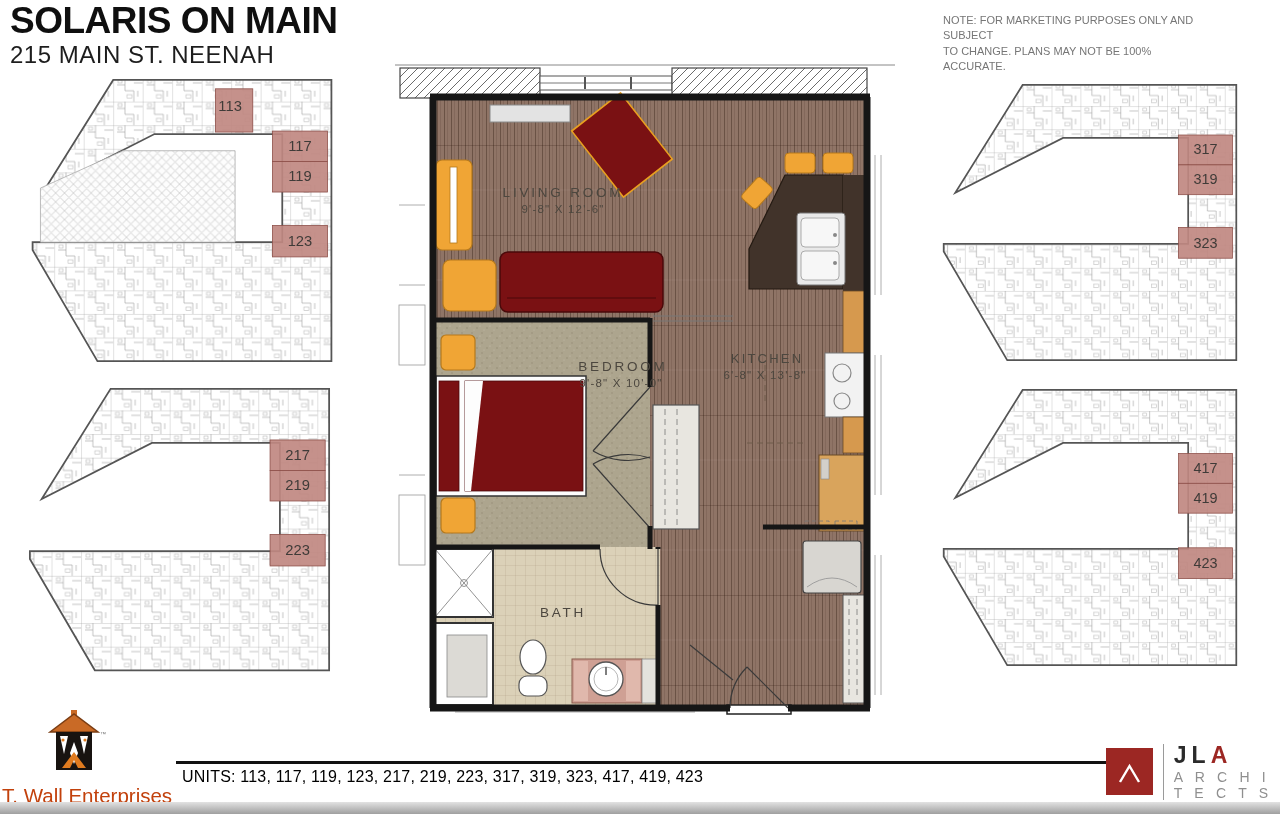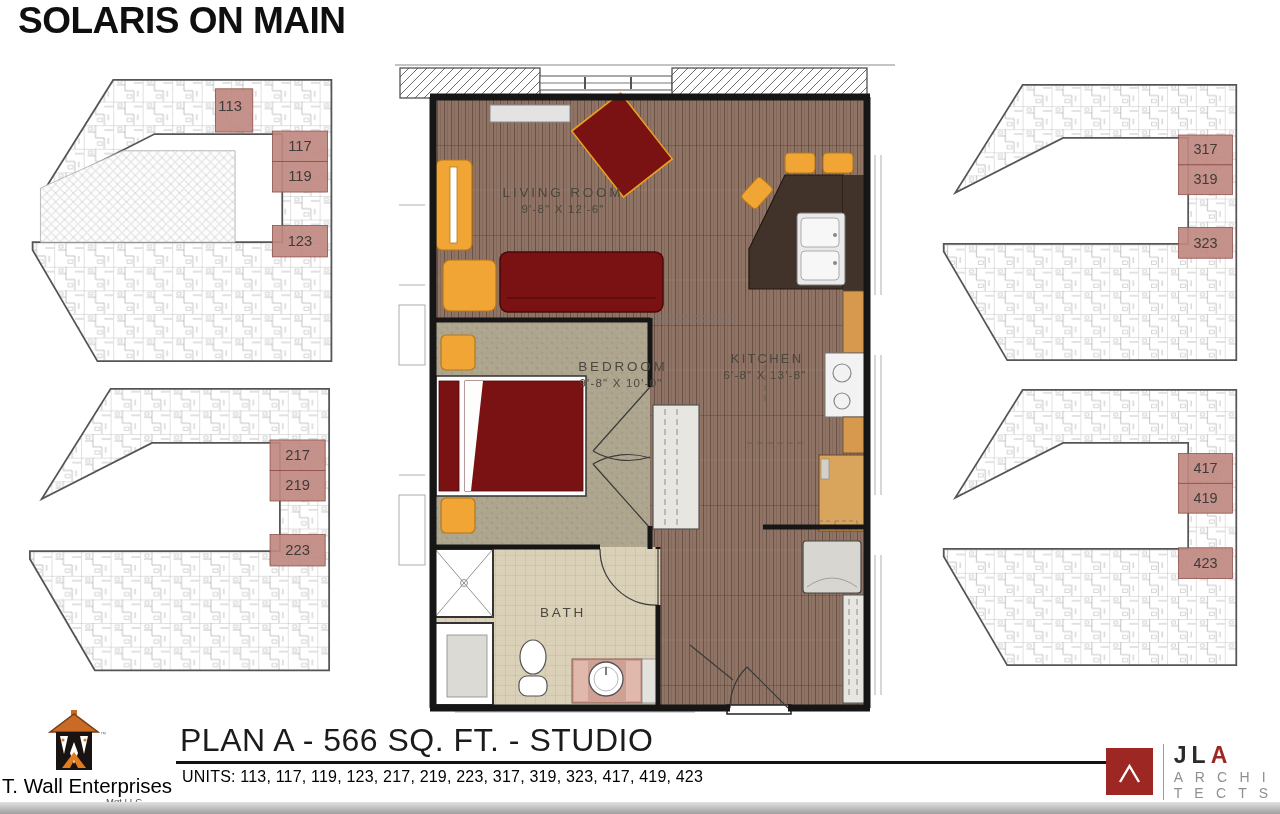--- a/index.html
+++ b/index.html
@@ -1,30 +1,30 @@
 <!DOCTYPE html>
 <html><head>
 <meta charset="utf-8">
 <style>
   html,body{margin:0;padding:0;background:#fff;}
   #stage{position:relative;width:1280px;height:814px;background:#ffffff;overflow:hidden;
          font-family:"Liberation Sans",sans-serif;}
   
-  .header{position:absolute;left:18px;top:0px;}
+  .header{position:absolute;left:10px;top:0px;}
   .title{font-size:37px;font-weight:800;letter-spacing:-0.5px;color:#0f0f0f;line-height:42px;}
   .subtitle{font-size:24px;font-weight:400;letter-spacing:0.5px;color:#1d1d1d;line-height:26px;}
   .note{position:absolute;left:943px;top:13px;width:268px;font-size:11px;color:#767676;line-height:1.4;}
   
   .plan-title{position:absolute;left:180px;top:722px;font-size:32px;font-weight:400;color:#1b1b1b;letter-spacing:0.5px;}
   .rule{position:absolute;left:176px;top:761px;width:930px;height:2.5px;background:#121212;}
   .units-line{position:absolute;left:182px;top:768px;font-size:16px;color:#000000;letter-spacing:0.2px;}
   
   .twall{position:absolute;left:2px;top:710px;width:160px;}
   .twall .icn{display:block;margin-left:46px;}
-  .twall .nm{font-size:20.5px;color:#000000;margin-top:2px;white-space:nowrap;}
+  .twall .nm{font-size:20.5px;color:#c2410c;margin-top:12px;white-space:nowrap;}
   .twall .sub{font-size:9.5px;color:#555;text-align:right;padding-right:20px;margin-top:-2px;}
   .jla{position:absolute;left:1106px;top:742px;display:flex;align-items:center;}
   .jla .sq{width:47px;height:47px;background:#9c2723;display:flex;align-items:flex-end;justify-content:center;}
   .jla .divider{width:1.5px;height:56px;background:#9a9a9a;margin:0 10px;}
   .jla .jl{font-size:23px;font-weight:700;letter-spacing:5px;color:#2b2b2b;line-height:26px;}
   .jla .a{color:#9c2723;}
   .jla .arch{font-size:14px;letter-spacing:4.2px;color:#8f8f8f;margin-top:1px;}
   .bottom-strip{position:absolute;left:0;bottom:0;width:1280px;height:12px;
                 background:linear-gradient(#e2e2e2,#9f9f9f);}
   svg text{font-family:"Liberation Sans",sans-serif;}
@@ -66,20 +66,25 @@
         <rect width="30" height="24" fill="#ffffff"></rect>
         <path d="M0,0 H30 M0,0 V24 M12,0 V13 M12,13 H21 M21,13 V24 M4,7 H12 M21,5 H30 M25,13 V19" stroke="#9a9a9a" stroke-width="0.6" fill="none"></path>
         <rect x="14" y="17" width="5" height="3.5" stroke="#ababab" stroke-width="0.5" fill="none"></rect>
         <rect x="5" y="2" width="4" height="3" stroke="#ababab" stroke-width="0.5" fill="none"></rect>
       </pattern>
     </defs>
   </svg>
 
   <div class="header">
     <div class="title">SOLARIS ON MAIN</div>
+    <div class="subtitle">215 MAIN ST. NEENAH</div>
+  </div>
+  <div class="note">
+    <div>NOTE: FOR MARKETING PURPOSES ONLY AND SUBJECT</div>
+    <div>TO CHANGE. PLANS MAY NOT BE 100% ACCURATE.</div>
   </div>
 
   <svg style="position:absolute;left:16px;top:78px" width="332" height="290" viewBox="0 0 320 295">
     <path d="M90,2 L312,2 L312,288 L74,288 L8,175 L8,167 L262,167 L262,57 L132,57 L20,114 Z" fill="url(#bldg)" stroke="#555" stroke-width="1.8"></path>
     <path d="M16,112 L100,74 L214,74 L214,167 L16,167 Z" fill="url(#court)" stroke="#aaa" stroke-width="0.8"></path>
     <g>
       <rect x="194" y="11" width="38" height="44" fill="#c08881" fill-opacity="0.92" stroke="#8d4f49" stroke-width="0.8"></rect>
       <text x="197" y="34" font-size="15" fill="#3f3b38">113</text>
       <rect x="252" y="54" width="56" height="31" fill="#c08881" fill-opacity="0.92" stroke="#8d4f49" stroke-width="0.8"></rect>
       <text x="280" y="74" font-size="15" fill="#3f3b38" text-anchor="middle">117</text>
@@ -251,21 +256,20 @@
       <text x="168" y="142" font-size="13.5" letter-spacing="2.8" text-anchor="middle">LIVING ROOM</text>
       <text x="168" y="158" font-size="11.5" letter-spacing="1.2" text-anchor="middle">9'-8" X 12'-6"</text>
       <text x="228" y="316" font-size="13.5" letter-spacing="2.8" text-anchor="middle">BEDROOM</text>
       <text x="226" y="332" font-size="11.5" letter-spacing="1.2" text-anchor="middle">9'-8" X 10'-0"</text>
       <text x="372" y="308" font-size="13" letter-spacing="2.2" text-anchor="middle">KITCHEN</text>
       <text x="370" y="324" font-size="11.5" letter-spacing="1.2" text-anchor="middle">6'-8" X 13'-8"</text>
       <text x="168" y="562" font-size="13.5" letter-spacing="2.8" text-anchor="middle">BATH</text>
     </g>
   </svg>
 
-  <div class="plan-title">PLAN A - 566 SQ. FT. - STUDIO</div>
   <div class="rule"></div>
   <div class="units-line"><span>UNITS:</span><span> 113, 117, 119, 123, 217, 219, 223, 317, 319, 323, 417, 419, 423</span></div>
 
   <div class="twall">
     <svg class="icn" width="58" height="62" viewBox="0 0 58 62">
       <rect x="23" y="0" width="6" height="5" fill="#c96a26"></rect>
       <polygon points="2,22 26,4 50,22" fill="#c96a26" stroke="#7a3c12" stroke-width="1.5"></polygon>
       <rect x="8" y="22" width="36" height="38" fill="#181310"></rect>
       <polygon points="12,26 20,26 16,44" fill="#fff"></polygon>
       <polygon points="32,26 40,26 36,44" fill="#fff"></polygon>

